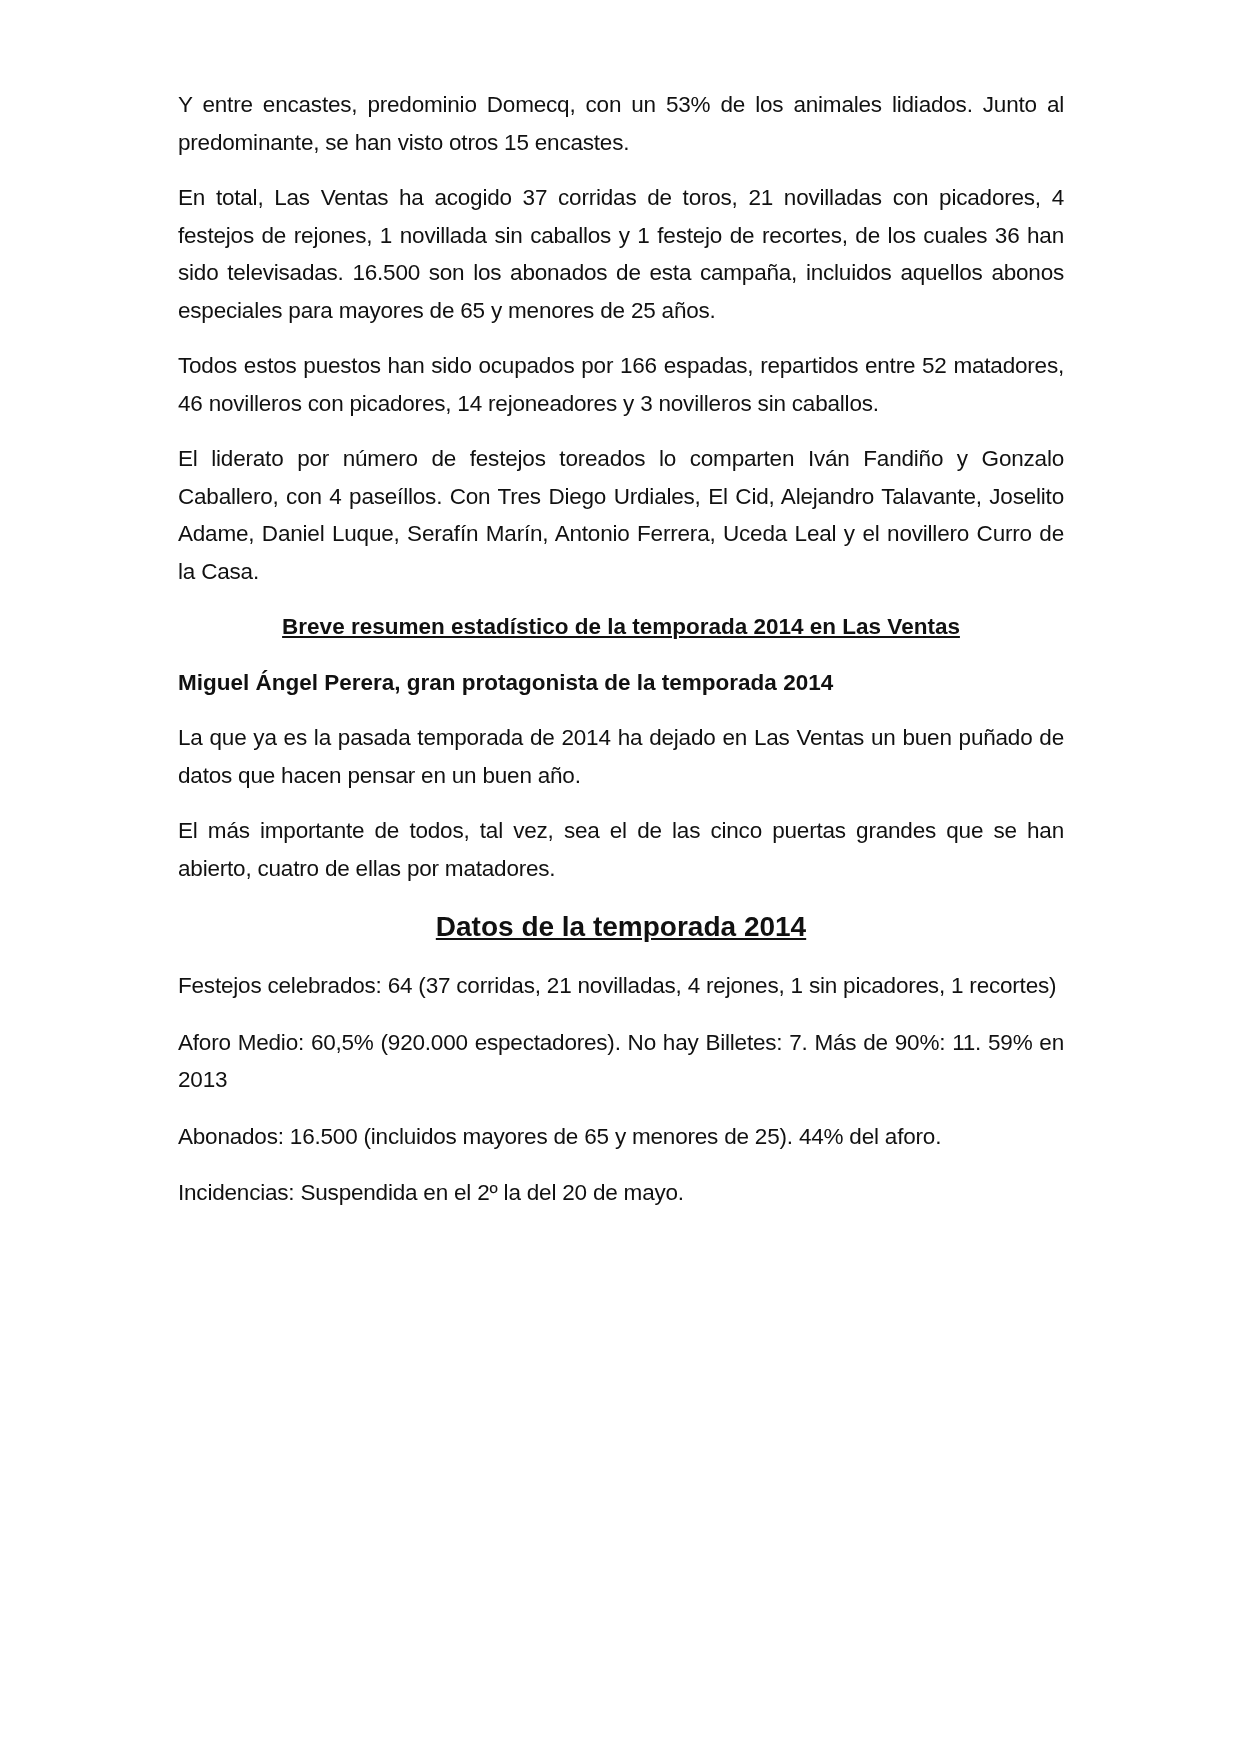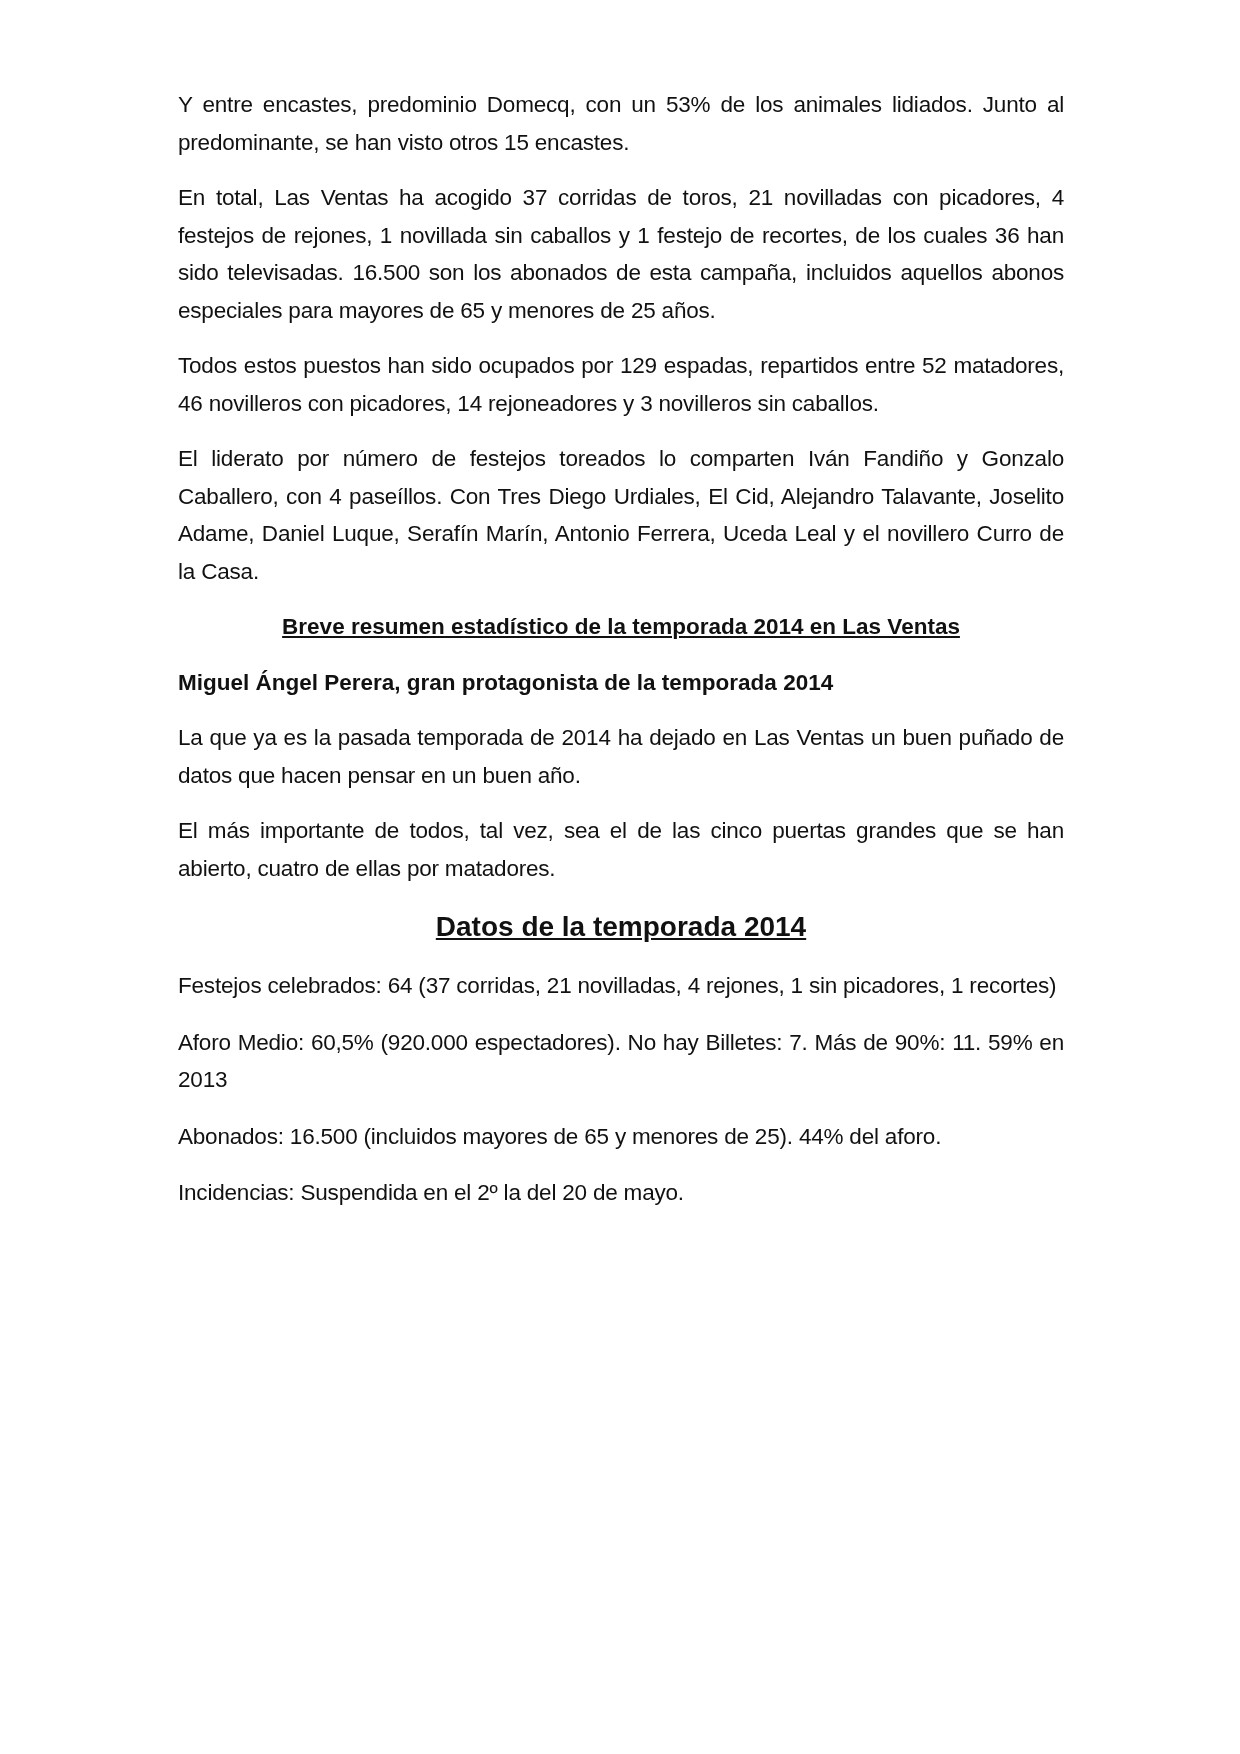--- a/index.html
+++ b/index.html
@@ -62,21 +62,21 @@
 
   <p>
     <span>Y entre encastes, predominio Domecq, con un 53% de los animales lidiados. Junto al predominante, se han visto otros 15 encastes.</span>
   </p>
 
   <p>
     <b>En total, Las Ventas ha acogido 37 corridas de toros, 21 novilladas con picadores, 4 festejos de rejones, 1 novillada sin caballos y 1 festejo de recortes</b><span>, de los cuales 36 han sido televisadas. 16.500 son los abonados de esta campaña, incluidos aquellos abonos especiales para mayores de 65 y menores de 25 años.</span>
   </p>
 
   <p>
-    <b>Todos estos puestos han sido ocupados por 129 espadas</b><span>, repartidos entre 52 matadores, 46 novilleros con picadores, 14 rejoneadores y 3 novilleros sin caballos.</span>
+    <b>Todos estos puestos han sido ocupados por 166 espadas</b><span>, repartidos entre 52 matadores, 46 novilleros con picadores, 14 rejoneadores y 3 novilleros sin caballos.</span>
   </p>
 
   <p>
     <b>El liderato  por número de festejos toreados lo comparten Iván Fandiño y Gonzalo Caballero, con 4 paseíllos</b><span>. Con Tres  Diego Urdiales, El Cid, Alejandro Talavante, Joselito Adame, Daniel Luque, Serafín Marín, Antonio Ferrera, Uceda Leal y el novillero Curro de la Casa.</span>
   </p>
 
   <div class="subtitle-center">Breve resumen estadístico de la temporada 2014 en Las Ventas</div>
 
   <div class="subtitle-left">Miguel Ángel Perera, gran protagonista de la temporada 2014</div>
 

